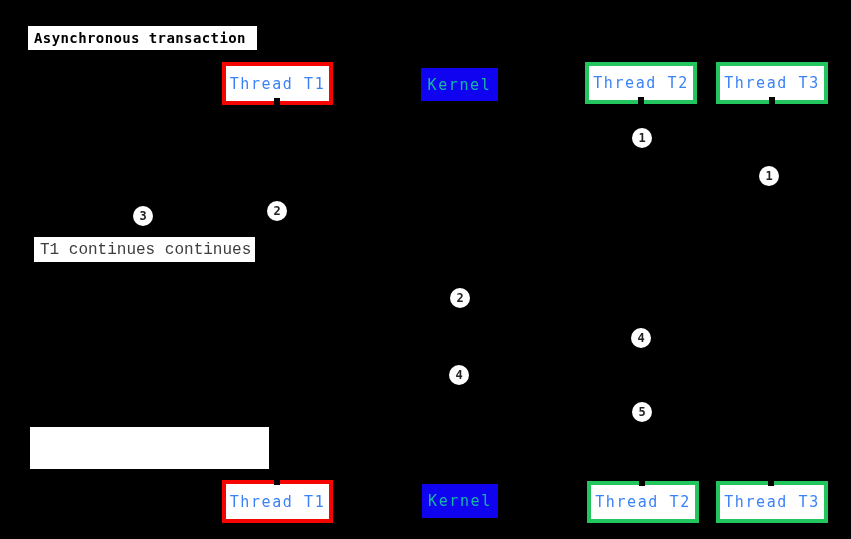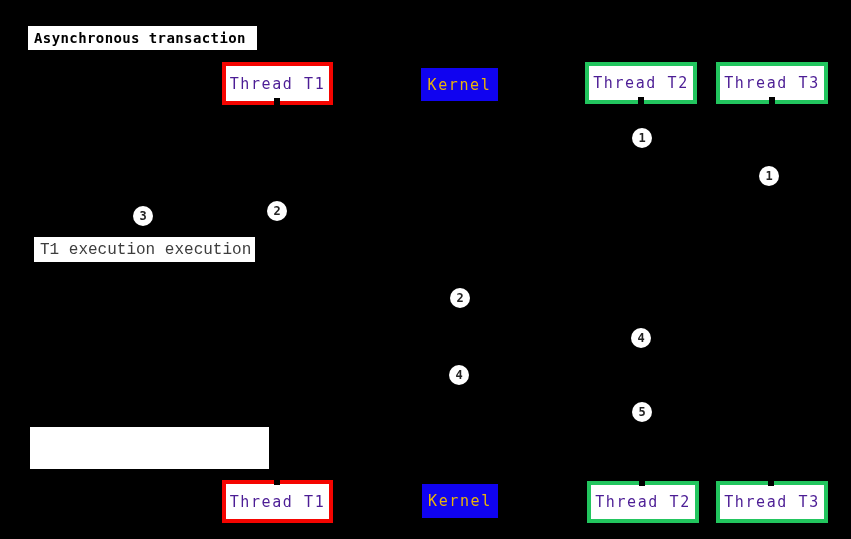--- a/index.html
+++ b/index.html
@@ -22,31 +22,31 @@
     letter-spacing: 0.4px;
     display: flex;
     align-items: center;
     padding-left: 6px;
     box-sizing: border-box;
   }
   .head {
     position: absolute;
     box-sizing: border-box;
     background: #fff;
-    color: #4c1d95;
+    color: #3b82f6;
     font-size: 15px;
     letter-spacing: 1.6px;
     display: flex;
     align-items: center;
     justify-content: center;
     white-space: nowrap;
   }
   .head.red-outline   { border: 4px solid #f50400; }
   .head.blue-outline  { border: 4px solid #22c55e; }
-  .head.blue-solid    { background: #1003f0; color: #eab308; border: none; }
+  .head.blue-solid    { background: #1003f0; color: #14b8a6; border: none; }
   .tick {
     position: absolute;
     width: 6px; height: 8px;
     background: #000;
     z-index: 5;
   }
   .marker {
     position: absolute;
     width: 20px; height: 20px;
     border-radius: 50%;
@@ -93,21 +93,21 @@
 
   <div class="marker" style="left:632px; top:128px;">1</div>
   <div class="marker" style="left:759px; top:166px;">1</div>
   <div class="marker" style="left:267px; top:201px;">2</div>
   <div class="marker" style="left:133px; top:206px;">3</div>
   <div class="marker" style="left:450px; top:288px;">2</div>
   <div class="marker" style="left:631px; top:328px;">4</div>
   <div class="marker" style="left:449px; top:365px;">4</div>
   <div class="marker" style="left:632px; top:402px;">5</div>
 
-  <div class="note" style="left:34px; top:237px; width:221px; height:25px;">T1 execution execution</div>
+  <div class="note" style="left:34px; top:237px; width:221px; height:25px;">T1 continues continues</div>
   <div class="note" style="left:30px; top:427px; width:239px; height:42px;"></div>
 
   <div class="head red-outline" style="left:222px; top:480px; width:111px; height:43px;">Thread T1</div>
   <div class="head blue-solid" style="left:422px; top:484px; width:76px; height:34px;">Kernel</div>
   <div class="head blue-outline" style="left:587px; top:481px; width:112px; height:42px;">Thread T2</div>
   <div class="head blue-outline" style="left:716px; top:481px; width:112px; height:42px;">Thread T3</div>
 
 </div>
 
 </body></html>

